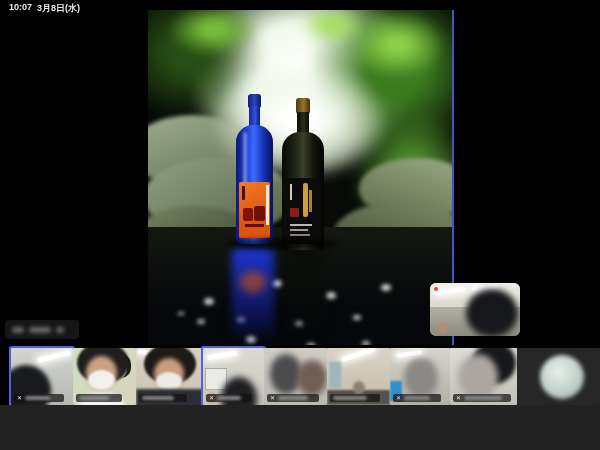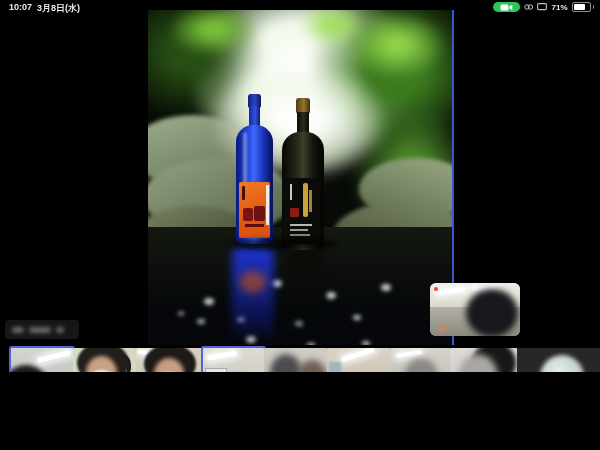--- a/index.html
+++ b/index.html
@@ -1,16 +1,16 @@
 <!DOCTYPE html>
 <html><head>
 <meta charset="utf-8">
 <style>
   html,body{margin:0;padding:0;background:#000;}
-  #screen{position:relative;width:600px;height:372px;background:#000;overflow:hidden;
+  #screen{position:relative;width:600px;height:450px;background:#000;overflow:hidden;
           font-family:"Liberation Sans",sans-serif;-webkit-font-smoothing:antialiased;}
   .abs{position:absolute;}
 
   
   #statusbar{position:absolute;left:0;top:0;width:600px;height:14px;color:#ebebeb;font-size:9px;font-weight:700;}
   #sb-time{position:absolute;left:9px;top:2px;}
   #sb-date{position:absolute;left:37px;top:2px;font-weight:600;}
   #sb-right{position:absolute;right:6px;top:1.5px;display:flex;align-items:center;gap:4px;height:11px;}
   #cam-pill{width:27px;height:10px;border-radius:5px;background:#2fc455;display:flex;align-items:center;justify-content:center;}
   #cam-pill svg{display:block;}
@@ -45,46 +45,20 @@
   #toolbar{position:absolute;left:0;top:405px;width:600px;height:45px;background:#222222;}
 </style>
 </head>
 <body>
 
 <div id="screen">
 
   <div id="statusbar">
     <span id="sb-time">10:07</span>
     <span id="sb-date">3月8日(水)</span>
-    <div id="sb-right">
-      <span id="cam-pill">
-        <svg width="13" height="7" viewBox="0 0 13 7">
-          <rect x="0.5" y="0.5" width="8" height="6" rx="1.5" fill="#fff"></rect>
-          <path d="M9.5 2.4 12.3 0.8 v5.4 L9.5 4.6z" fill="#fff"></path>
-        </svg>
-      </span>
-      <span class="sb-ico">
-        <svg width="9" height="8" viewBox="0 0 9 8">
-            <circle cx="3" cy="4" r="2.2" fill="none" stroke="#fff" stroke-width="1"></circle>
-            <circle cx="6.4" cy="4" r="2.2" fill="none" stroke="#fff" stroke-width="1"></circle>
-          </svg>
-      </span>
-      <span class="sb-ico">
-        <svg width="10" height="8" viewBox="0 0 10 8">
-            <rect x="0.6" y="0.6" width="8.8" height="6" rx="1" fill="none" stroke="#fff" stroke-width="1.1"></rect>
-          </svg>
-      </span>
-      <span style="font-size:8px;font-weight:600;">71%</span>
-      <span id="sb-batt">
-        <span id="batt-shell">
-            <span id="batt-fill" style="width: 11px;"></span>
-          </span>
-        <span id="batt-nub"></span>
-      </span>
-    </div>
   </div>
 
   <div id="photo">
 
     <div class="abs blur2" style="left:45px;top:-15px;width:215px;height:175px;background:radial-gradient(ellipse at 50% 45%,#ffffff 0%,#f2f9ec 38%,rgba(200,228,175,.55) 62%,rgba(120,170,90,0) 76%);"></div>
 
     <div class="abs blur3" style="left:-35px;top:-25px;width:150px;height:135px;background:radial-gradient(#274e14 20%,rgba(39,78,20,0) 72%);"></div>
     <div class="abs blur2" style="left:20px;top:-8px;width:90px;height:55px;background:radial-gradient(#79bf3a 15%,rgba(90,158,44,0) 70%);"></div>
     <div class="abs blur3" style="right:-30px;top:-20px;width:170px;height:160px;background:radial-gradient(#3c7a1f 25%,rgba(60,122,31,0) 74%);"></div>
     <div class="abs blur2" style="right:5px;top:0px;width:100px;height:70px;background:radial-gradient(#8fd24a 12%,rgba(110,180,60,0) 70%);"></div>

